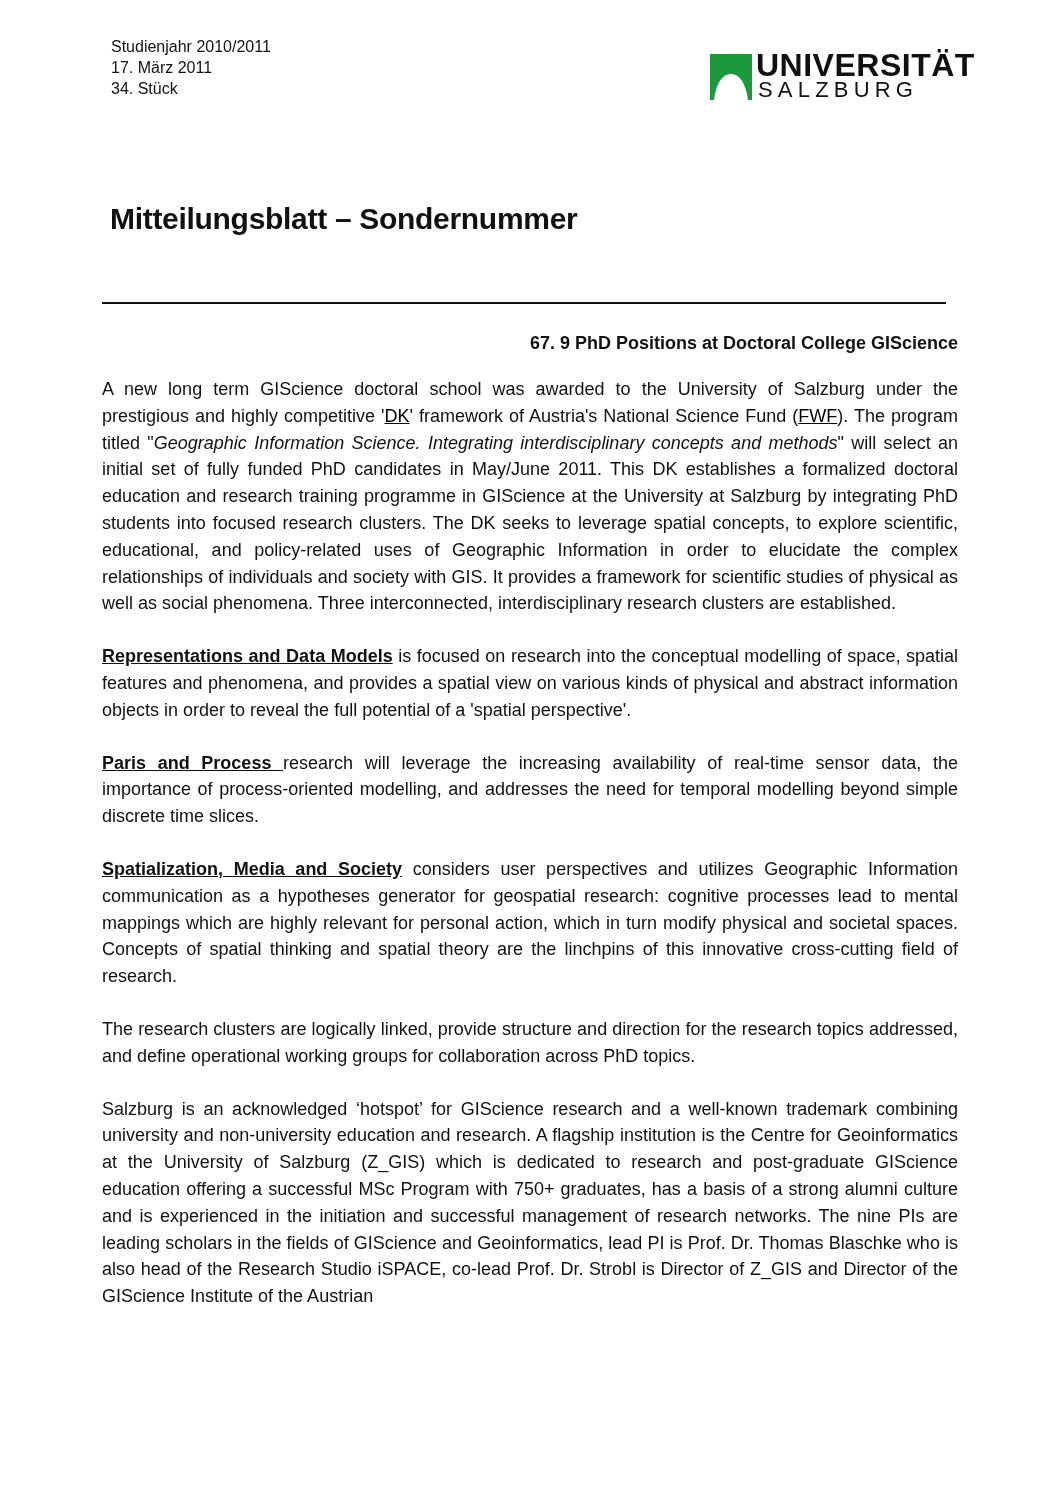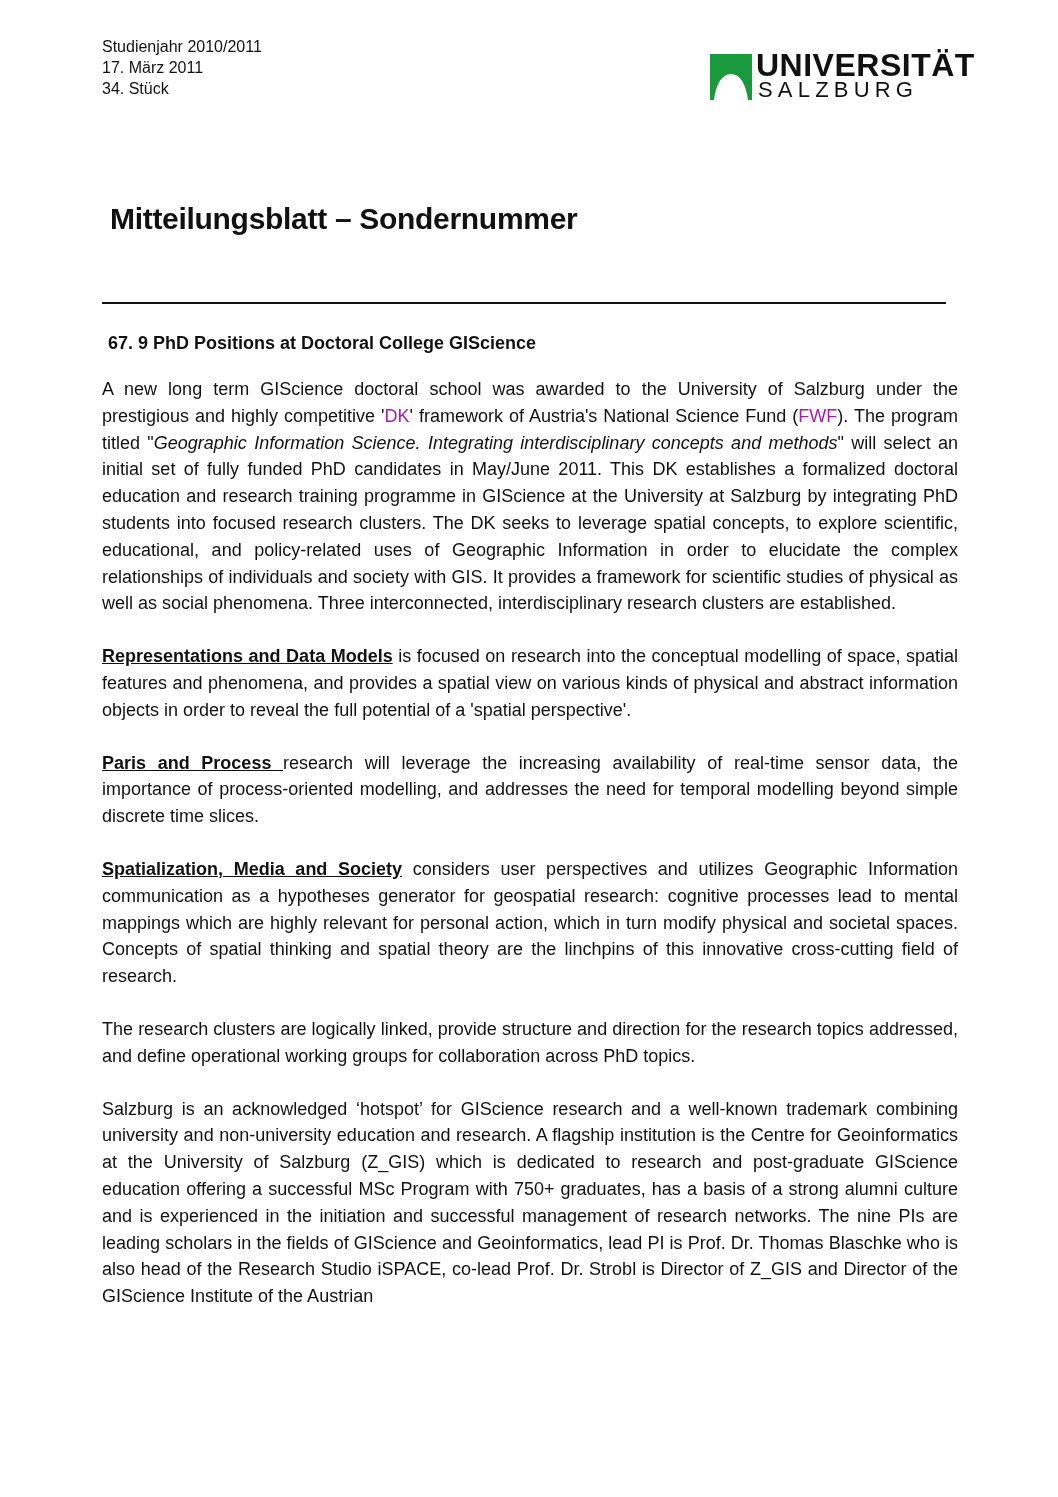--- a/index.html
+++ b/index.html
@@ -1,29 +1,29 @@
 <!DOCTYPE html>
 <html><head>
 <meta charset="utf-8">
 <style>
   html, body { margin: 0; padding: 0; background: #ffffff; }
   body { width: 1058px; height: 1497px; position: relative; overflow: hidden;
          font-family: "Liberation Sans", sans-serif; color: #111; }
-  .meta { position: absolute; left: 102px; top: 36px; font-size: 16px; line-height: 21px; }
+  .meta { position: absolute; left: 111px; top: 36px; font-size: 16px; line-height: 21px; }
   .logo { position: absolute; left: 710px; top: 52px; width: 210px; height: 50px; }
   .logo-mark { position: absolute; left: 0; top: 2px; width: 42px; height: 46px; }
   .logo-text1 { position: absolute; left: 46px; top: 0px; font-weight: bold; font-size: 32px; letter-spacing: 0.5px; line-height: 26px; }
   .logo-text2 { position: absolute; left: 48px; top: 26px; font-size: 22px; letter-spacing: 5.2px; line-height: 24px; }
   .title { position: absolute; left: 102px; top: 192px; font-size: 30px; font-weight: bold; line-height: 38px; margin: 8px; letter-spacing: -0.3px; }
   .rule { position: absolute; left: 102px; top: 302px; width: 844px; height: 0; border-top: 2px solid #111; }
   .content { position: absolute; left: 102px; top: 330px; width: 856px; }
-  h2 { font-size: 18px; font-weight: bold; margin: 0 0 20px 6px; line-height: 26px; }
+  h2 { font-size: 18px; font-weight: bold; margin: 0 0 20px 6px; line-height: 26px; text-align: right; }
   p { font-size: 18px; line-height: 26.8px; margin: 0 0 26px 0; text-align: justify; }
   .u { font-weight: bold; text-decoration: underline; }
-  a { color: #a21caf; }
+  a { color: #000000; text-decoration: underline; }
   i { font-style: italic; }
 </style>
 </head>
 <body>
 
 <div class="meta">
   <div>Studienjahr 2010/2011</div>
   <div>17. März 2011</div>
   <div>34. Stück</div>
 </div>

